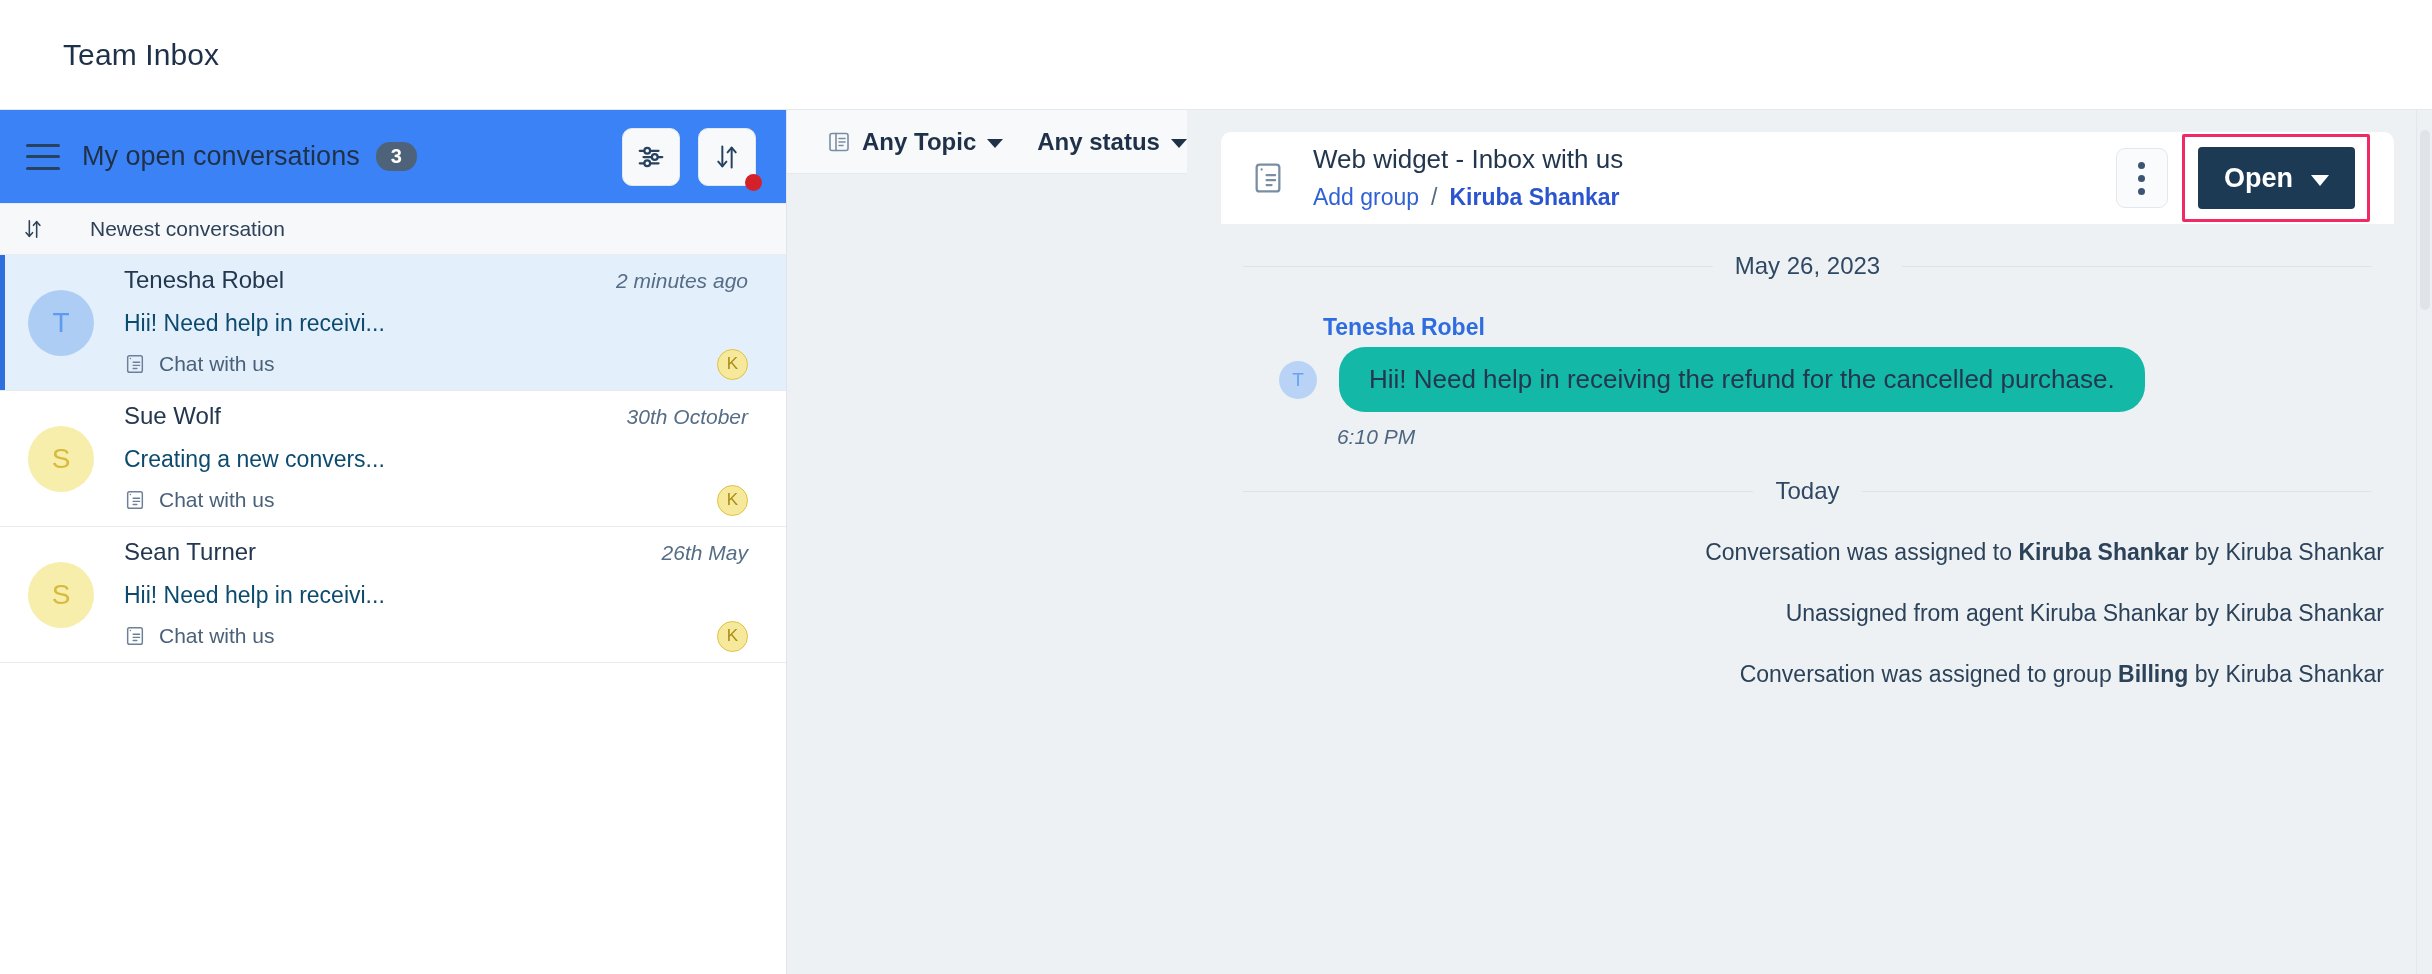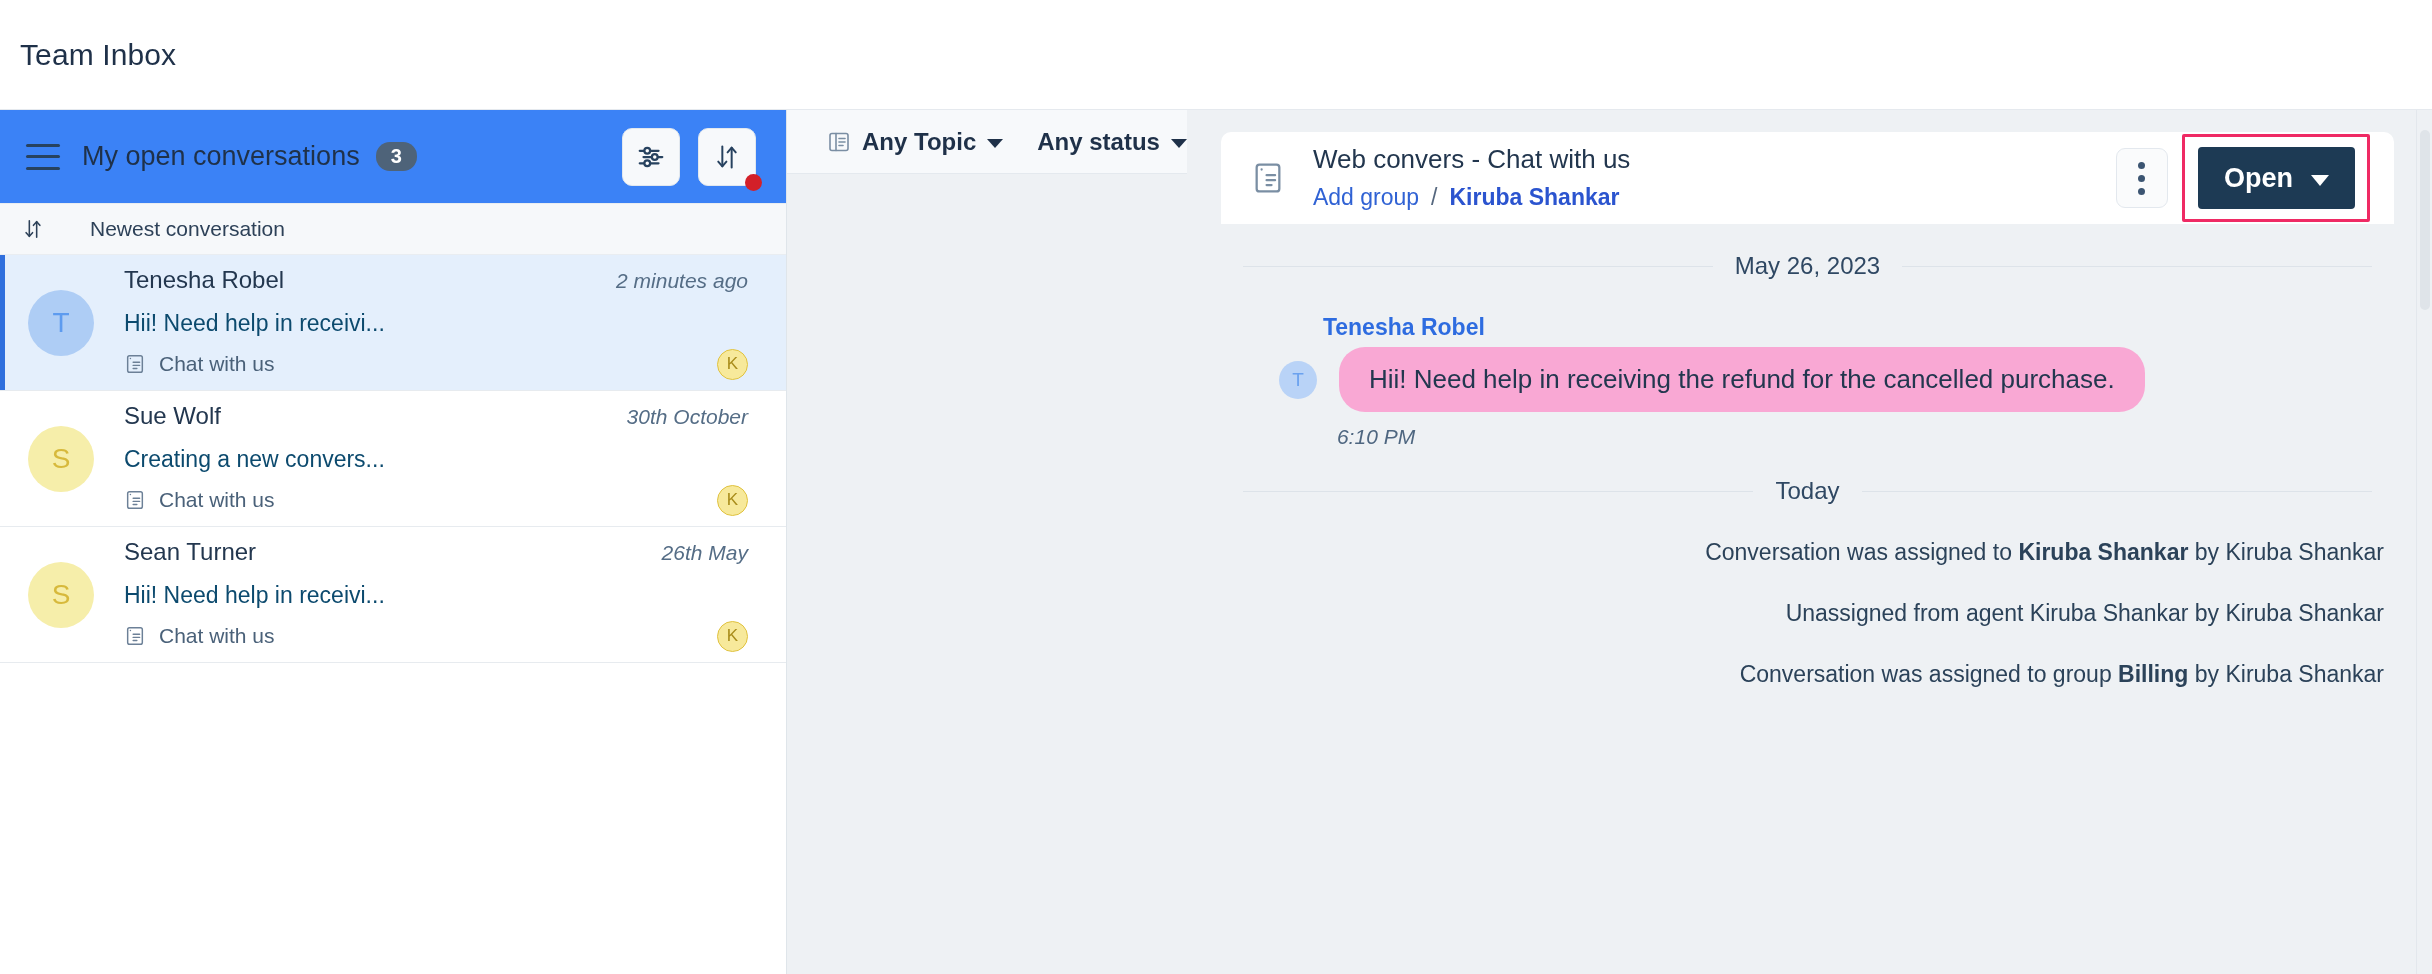--- a/index.html
+++ b/index.html
@@ -10,21 +10,21 @@
     overflow: hidden;
   }
 
   
   #topbar {
     height: 110px;
     background: #ffffff;
     border-bottom: 1px solid #e5e9ee;
     display: flex;
     align-items: center;
-    padding-left: 20px;
+    padding-left: 63px;
   }
   #app-title {
     font-size: 30px;
     color: #1f3149;
     font-weight: 400;
     letter-spacing: .1px;
   }
 
   
   #body {
@@ -269,21 +269,21 @@
   .msg-sender { font-size: 23px; color: #2e6ce0; font-weight: bold; margin-left: 44px; }
   .msg-row { display: flex; align-items: center; margin-top: 6px; }
   .msg-avatar {
     width: 38px; height: 38px; border-radius: 50%;
     background: #b9d3f7; color: #6ba2ef;
     font-size: 19px;
     display: flex; align-items: center; justify-content: center;
     flex: none; margin-right: 22px;
   }
   .bubble {
-    background: #f9a8d4;
+    background: #14b8a6;
     color: #23374f;
     border-radius: 26px;
     padding: 17px 30px;
     font-size: 26px;
     max-width: 1200px;
   }
   .msg-time {
     font-size: 21px; color: #4e6680; font-style: italic;
     margin: 13px 0 0 58px;
   }
@@ -456,21 +456,21 @@
 
       <div id="conv-header">
         <svg class="doc-icon" width="34" height="38" viewBox="0 0 24 24" fill="none" stroke="#7a8ea3" stroke-width="1.6" stroke-linecap="round">
           <rect x="4" y="2.5" width="16" height="19" rx="2"></rect>
             <line x1="7.5" y1="6" x2="7.51" y2="6"></line>
           <line x1="11" y1="10" x2="17" y2="10"></line>
             <line x1="11" y1="13.5" x2="17" y2="13.5"></line>
             <line x1="11" y1="17" x2="14.5" y2="17"></line>
         </svg>
         <div id="conv-header-text">
-          <div id="conv-subject">Web convers - Chat with us</div>
+          <div id="conv-subject">Web widget - Inbox with us</div>
           <div id="conv-breadcrumb">
             <span id="conv-group">Add group</span>
             <span id="bc-sep">/</span>
             <span id="conv-assignee">Kiruba Shankar</span>
           </div>
         </div>
         <div id="conv-header-actions">
           <div id="kebab-btn">
             <i></i>
               <i></i>

